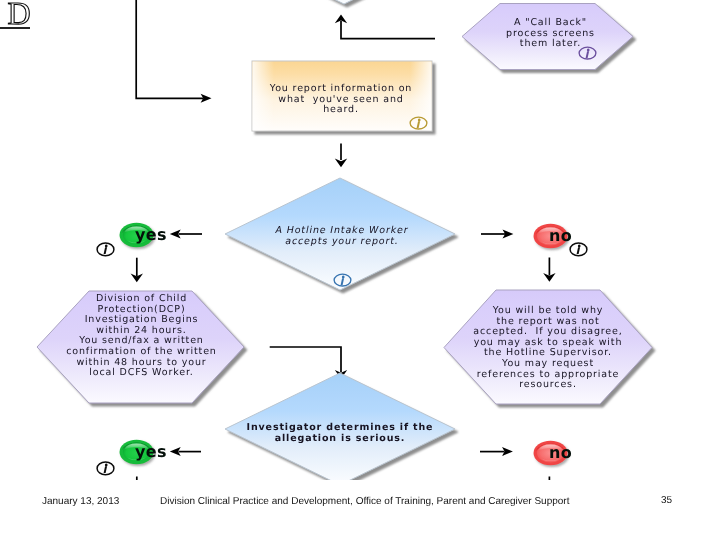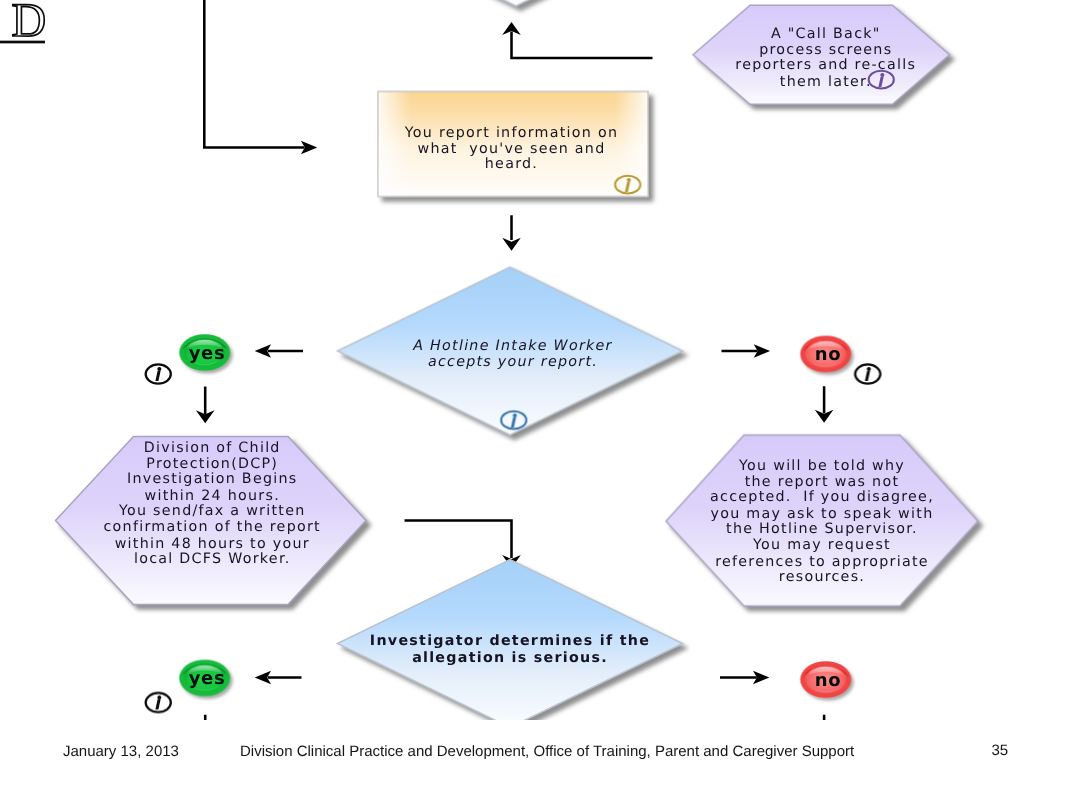--- a/index.html
+++ b/index.html
@@ -9,22 +9,22 @@
   body{width:720px;height:540px;background:#ffffff;
        font-family:"Liberation Sans",sans-serif;overflow:hidden;}
   #slide{position:relative;width:720px;height:540px;background:#fff;}
   #content{position:absolute;left:0;top:0;width:720px;height:480px;overflow:hidden;}
   svg{display:block;overflow:visible;}
   .shp{position:absolute;}
   .lbl{position:absolute;left:0;text-align:center;color:#161322;
        font-size:9.5px;line-height:10.6px;letter-spacing:0.85px;white-space:normal;
        font-family:"DejaVu Sans",sans-serif;}
   .lbl div{white-space:pre;line-height:10.6px;height:10.6px;}
-  .btn-lbl{position:absolute;left:1px;width:100%;text-align:center;color:#05100a;
-       font-family:"DejaVu Sans",sans-serif;font-size:12px;font-weight:bold;
+  .btn-lbl{position:absolute;left:16px;width:100%;text-align:left;color:#05100a;
+       font-family:"DejaVu Sans",sans-serif;font-size:16px;font-weight:bold;
        letter-spacing:0.4px;white-space:pre;line-height:10px;}
   .ft{position:absolute;color:#151515;font-size:10px;white-space:pre;}
 </style>
 </head>
 <body>
 
 <div id="slide">
 
  <div id="content">
 
@@ -145,21 +145,20 @@
     </svg>
   </div>
 
   <div class="shp" style="left:460px;top:0px;">
     <svg width="185" height="78" viewBox="0 0 185 78">
       <polygon points="2,36.5 40,3.5 135,3.5 173,36.5 135,69.5 40,69.5" fill="url(#gPurple)" stroke="#a9a2c0" stroke-width="1" filter="url(#shdw)"></polygon>
     </svg>
     <div class="lbl" style="top:18.4px;width:173px;left:3.5px;">
       <div>A "Call Back"</div>
       <div>process screens</div>
-      <div>reporters and re-calls</div>
       <div>them later.</div>
     </div>
     <svg class="shp" style="left:118px;top:46px;" width="19" height="15" viewBox="0 0 19 15">
       <ellipse cx="9.5" cy="7.1" rx="8.4" ry="5.9" fill="none" stroke="#6b4f9e" stroke-width="1.35"></ellipse>
       <g fill="#6b4f9e">
             <path d="M10.25,2.6 a1.35,1.35 0 1 1 -0.05,0 Z"></path>
             <path d="M11.1,5.2 L9.6,12.0 L7.6,12.0 L9.1,5.2 Z"></path>
           </g>
     </svg>
   </div>
@@ -184,21 +183,21 @@
   <div class="shp" style="left:36px;top:290px;">
     <svg width="220" height="122" viewBox="0 0 220 122">
       <polygon points="1,57 53,1 156,1 208,57 156,113 53,113" fill="url(#gPurple)" stroke="#a9a2c0" stroke-width="1" filter="url(#shdw)"></polygon>
     </svg>
     <div class="lbl" style="top:4px;width:209px;left:0.5px;">
       <div>Division of Child</div>
       <div>Protection(DCP)</div>
       <div>Investigation Begins</div>
       <div>within 24 hours.</div>
       <div>You send/fax a written</div>
-      <div>confirmation of the report</div>
+      <div>confirmation of the written</div>
       <div>within 48 hours to your</div>
       <div>local DCFS Worker.</div>
     </div>
   </div>
 
   <div class="shp" style="left:443px;top:289px;">
     <svg width="222" height="124" viewBox="0 0 222 124">
       <polygon points="1,58.5 53,1 157,1 209,58.5 157,115 53,115" fill="url(#gPurple)" stroke="#a9a2c0" stroke-width="1" filter="url(#shdw)"></polygon>
     </svg>
     <div class="lbl" style="top:17.4px;width:210px;">

